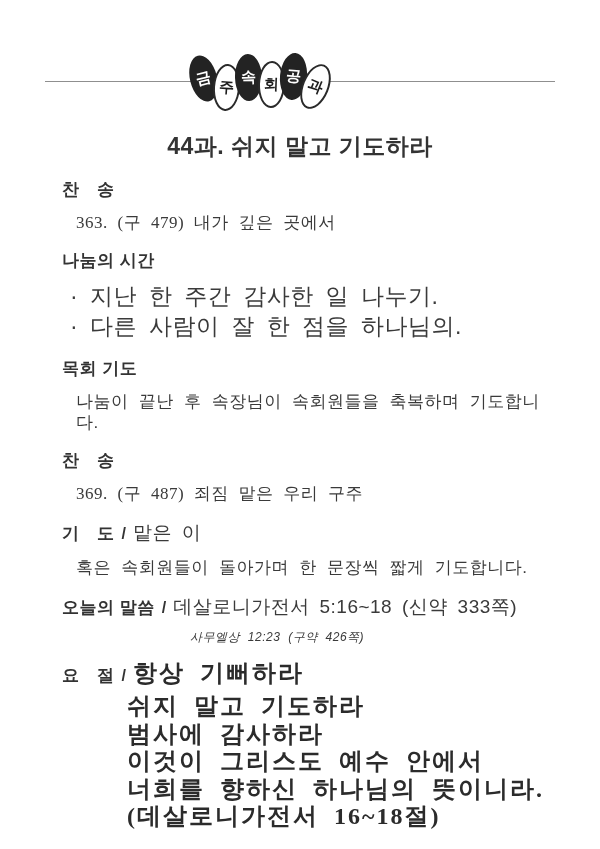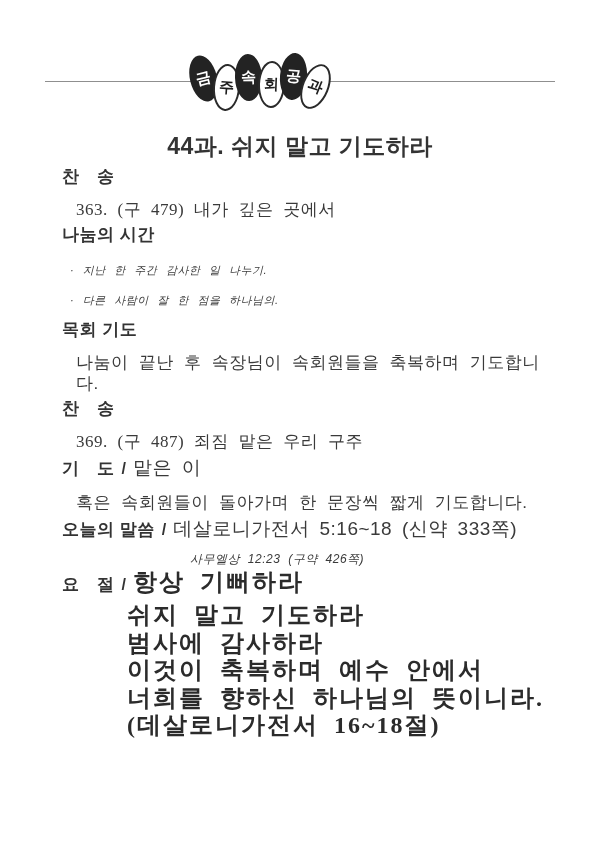--- a/index.html
+++ b/index.html
@@ -45,39 +45,39 @@
     margin-top: 15px;
     text-align: center;
     font-size: 23px;
     font-weight: 600;
     letter-spacing: 0.5px;
     color: #333333;
   }
 
   
   .content { padding: 0 40px 0 62px; }
-  .sec { margin-top: 3px; }
+  .sec { margin-top: 16px; }
   .sec-head {
     font-size: 17px;
     font-weight: bold;
     color: #333333;
     letter-spacing: 0.5px;
     white-space: pre-wrap;
   }
   .sec-body {
     margin-top: 11px;
     padding-left: 14px;
     font-size: 17px;
     line-height: 21px;
     letter-spacing: 0.5px;
     word-spacing: 5px;
   }
   .serif { font-family: "Liberation Serif", "DejaVu Serif", serif; }
   .bullets { margin-top: 9px; padding-left: 8px; }
-  .bullet { font-size: 11px; line-height: 30px; letter-spacing: 0.5px; word-spacing: 5px; font-style: italic; }
+  .bullet { font-size: 23px; line-height: 30px; letter-spacing: 0.5px; word-spacing: 5px; }
   .inline-head { display: flex; align-items: baseline; }
   .slash { font-weight: bold; padding: 0 7px; color: #333333; }
   .inline-normal { font-size: 19px; font-weight: normal; letter-spacing: 0.5px; word-spacing: 4px; text-align: center; }
   .ref-line2 { margin-top: 9px; padding-left: 128px; font-size: 12px; letter-spacing: 0.5px; word-spacing: 4px; font-style: italic; }
 
   
   .verse {
     font-family: "Liberation Serif", "DejaVu Serif", serif;
     font-weight: bold;
     font-size: 24px;
@@ -166,20 +166,20 @@
 
     <div class="sec sec-keyverse">
       <div class="inline-head">
         <span class="sec-head">요　절</span>
         <span class="slash">/</span>
         <span class="verse">항상 기뻐하라</span>
       </div>
       <div class="verse-lines">
         <span class="verse">쉬지 말고 기도하라</span>
         <span class="verse">범사에 감사하라</span>
-        <span class="verse">이것이 축복하며 예수 안에서</span>
+        <span class="verse">이것이 그리스도 예수 안에서</span>
         <span class="verse">너희를 향하신 하나님의 뜻이니라.</span>
         <span class="verse">(데살로니가전서 16~18절)</span>
       </div>
     </div>
 
   </div>
 </div>
 
 </body></html>

